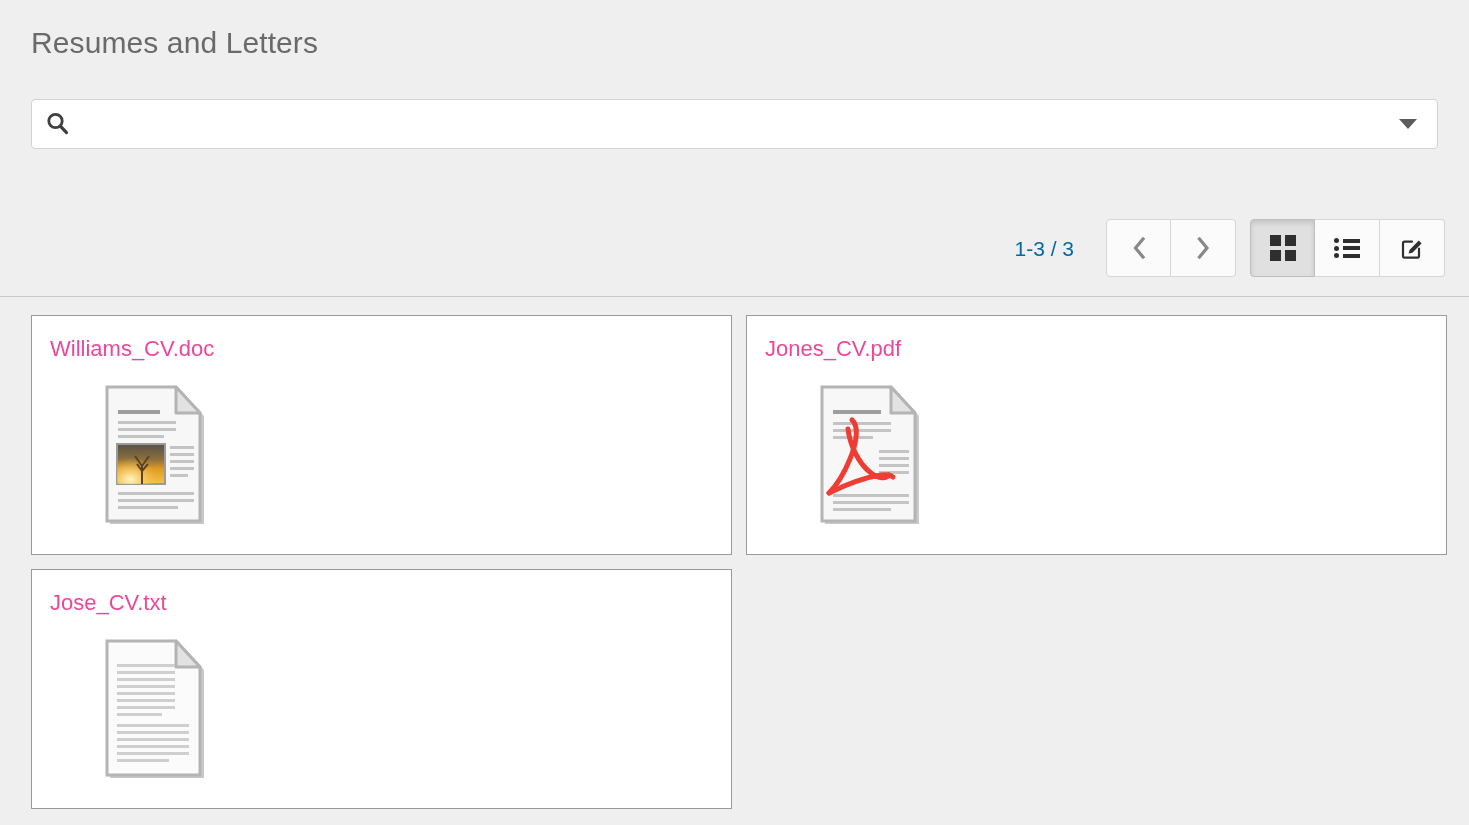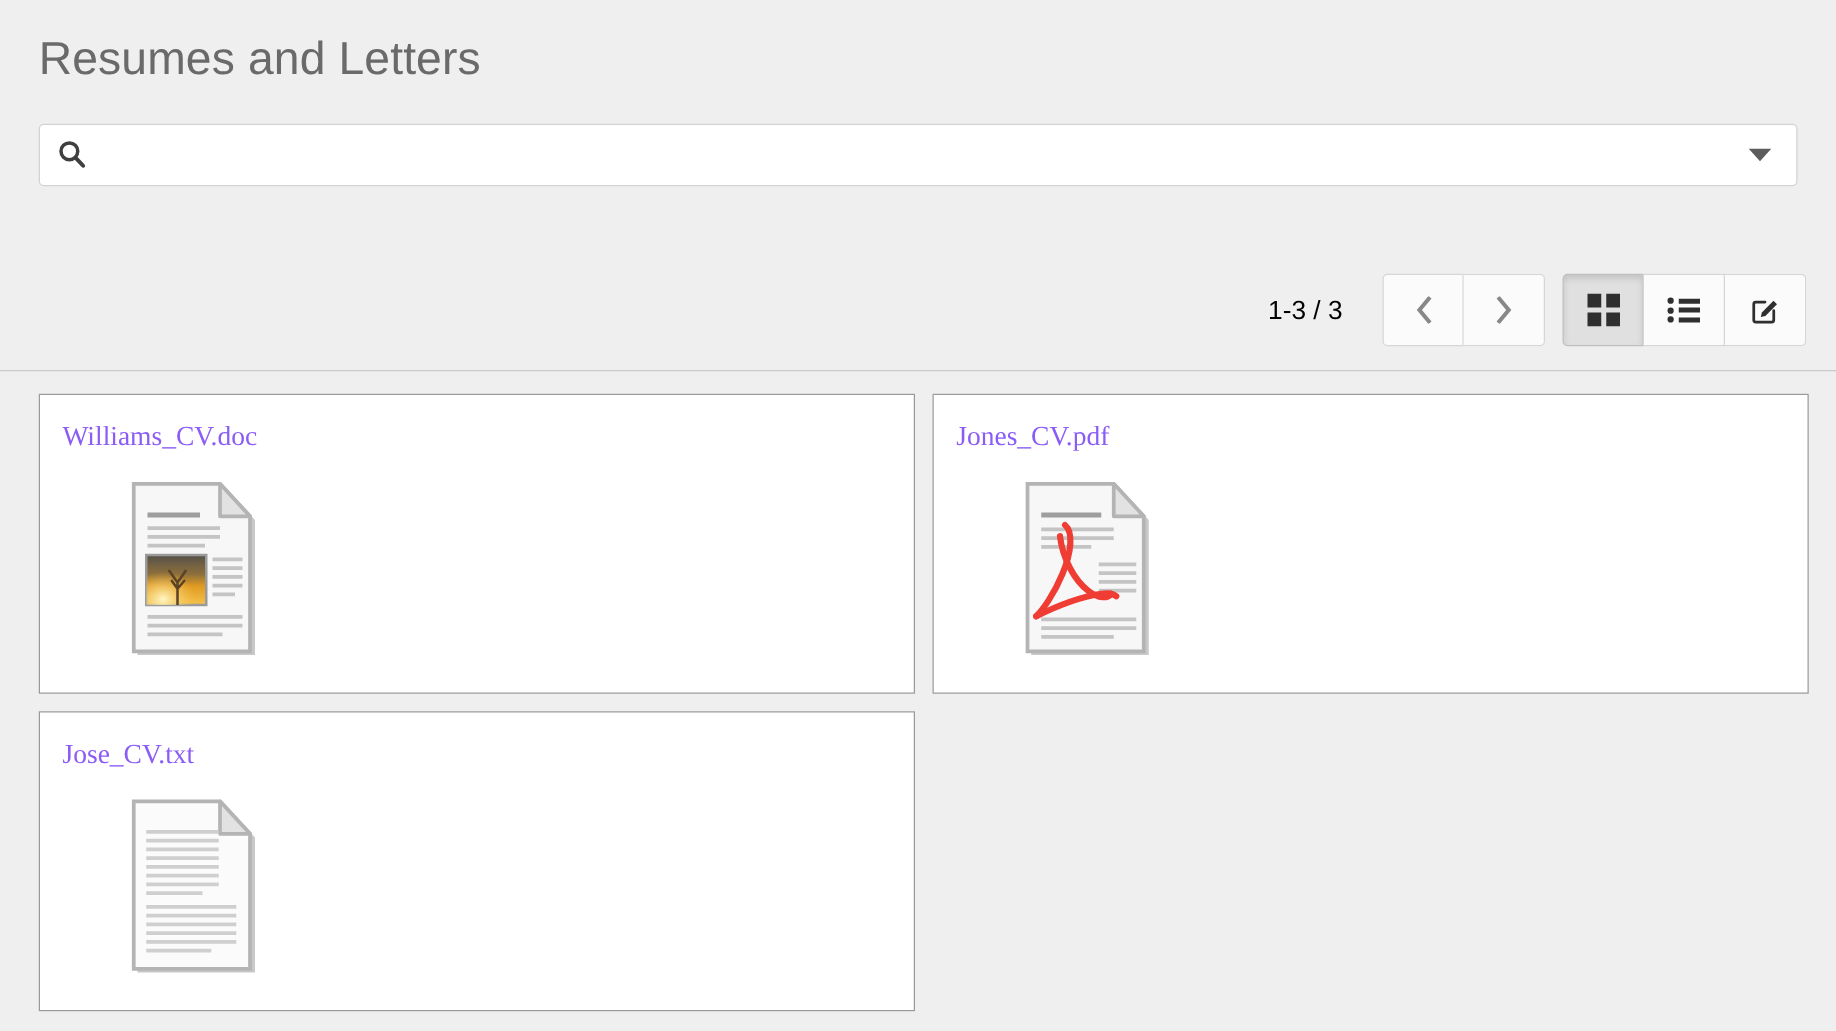--- a/index.html
+++ b/index.html
@@ -13,21 +13,21 @@
     font-family: "Liberation Sans", sans-serif;
     overflow: hidden;
     position: relative;
   }
 
   
   .page-title {
     position: absolute;
     left: 31px;
     top: 26px;
-    font-size: 37px;
+    font-size: 30px;
     color: #6a6a6a;
     font-weight: normal;
     letter-spacing: 0.1px;
     white-space: nowrap;
   }
 
   
   .search-bar {
     position: absolute;
     left: 31px;
@@ -73,21 +73,21 @@
   .toolbar {
     position: absolute;
     right: 24px;
     top: 219px;
     display: flex;
     align-items: center;
     height: 58px;
   }
   .pager-label {
     font-size: 21px;
-    color: #000000;
+    color: #0369a1;
     margin-right: 18px;
     white-space: nowrap;
     line-height: 1;
   }
   .btn-group {
     display: flex;
     align-items: stretch;
     margin-left: 14px;
   }
   .tbtn {
@@ -155,23 +155,22 @@
     border: 1px solid #9a9a9a;
     box-sizing: border-box;
     position: relative;
     cursor: pointer;
   }
   .card-title {
     position: absolute;
     left: 18px;
     top: 20px;
     font-size: 22px;
-    color: #8b5cf6;
+    color: #ec4899;
     white-space: nowrap;
-    font-family: Liberation Serif, serif;
   }
   .card-icon {
     position: absolute;
     left: 56px;
     top: 60px;
     width: 130px;
     height: 160px;
   }
   .card-icon svg { display: block; width: 130px; height: 160px; }
 </style>

